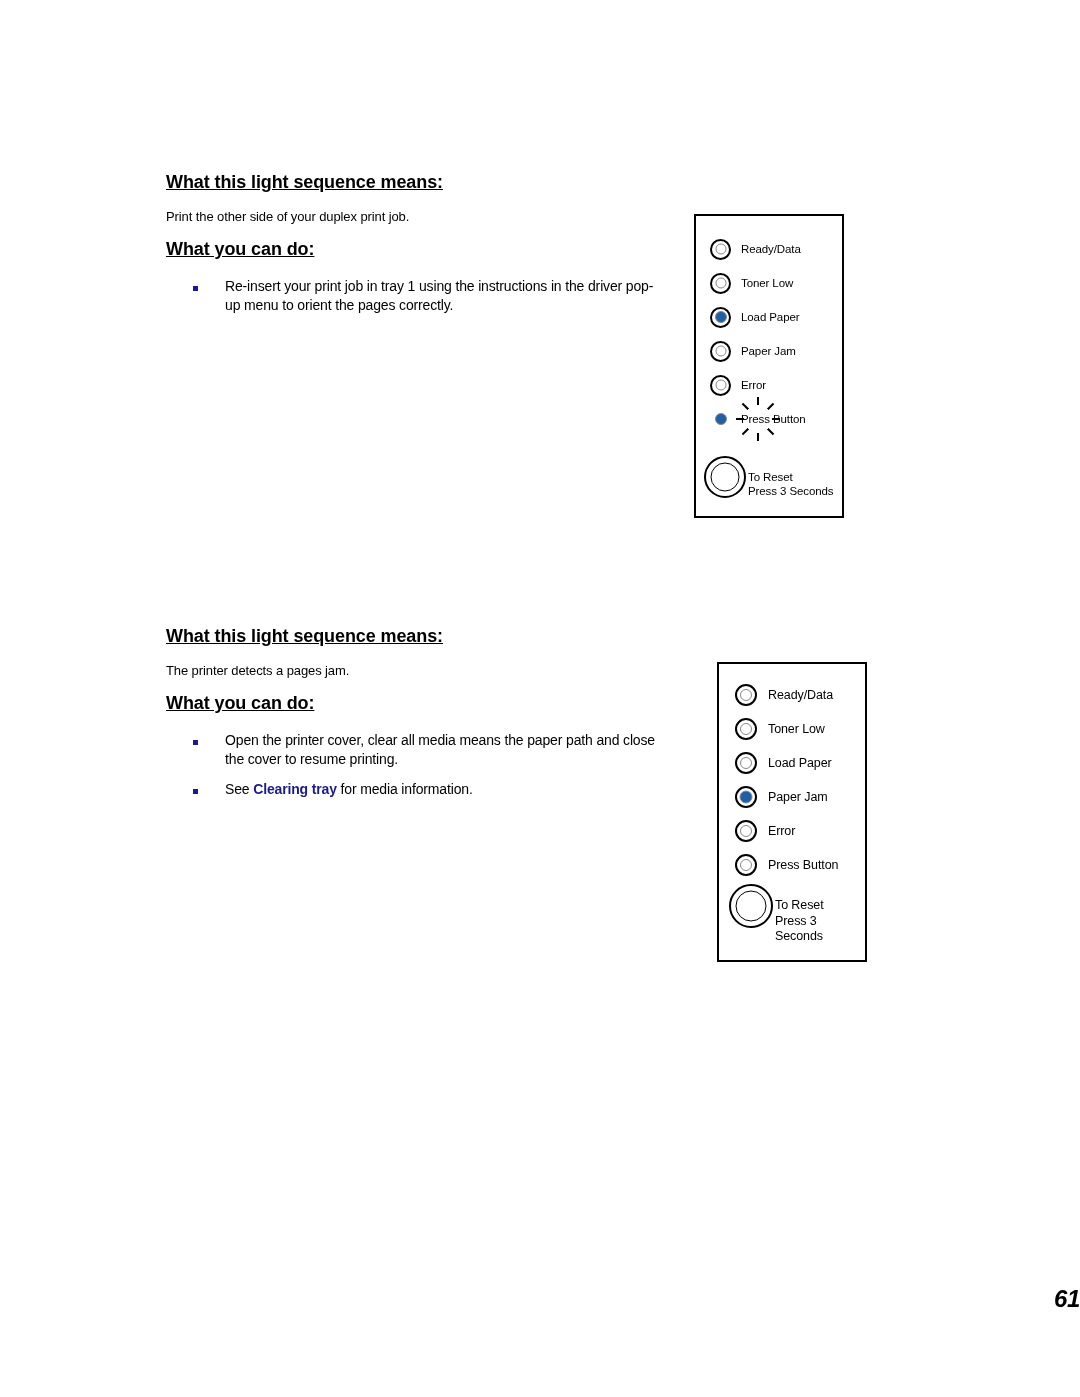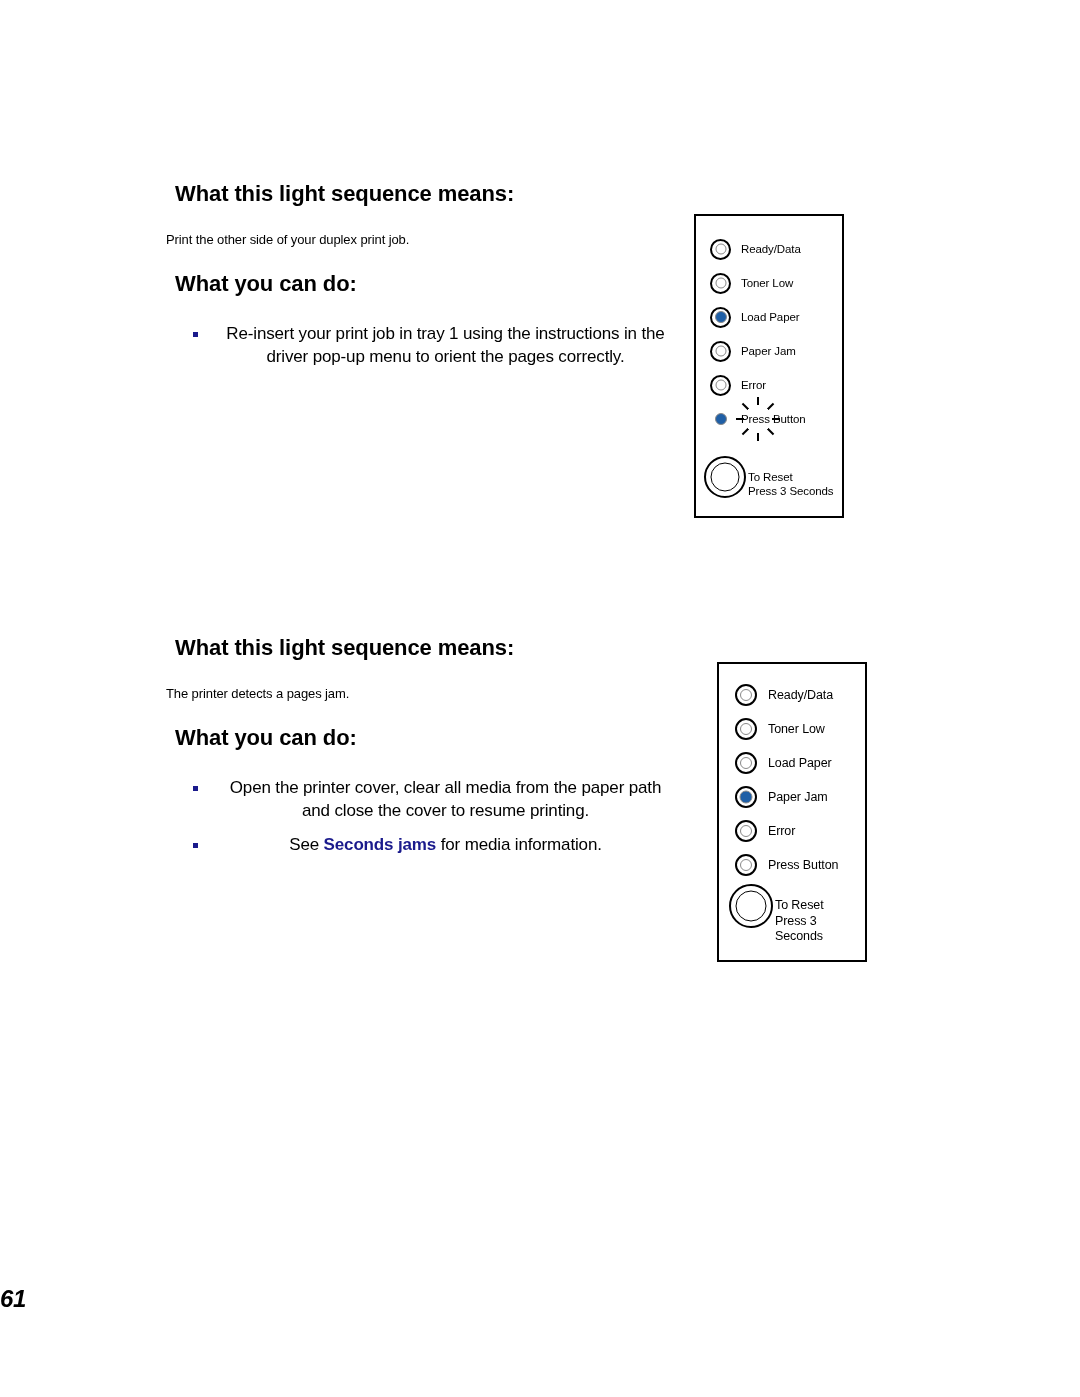--- a/index.html
+++ b/index.html
@@ -20,45 +20,45 @@
     position: absolute;
     inset: 0;
   }
 
   
   .section { position: absolute; left: 166px; width: 500px; }
   .sec1 { top: 172px; }
   .sec2 { top: 626px; }
 
   .heading {
-    font-size: 22px;
+    font-size: 18px;
     font-weight: bold;
     letter-spacing: -0.1px;
     line-height: 1.22;
-    margin: 9px;
+    margin: 0;
+    text-decoration: underline;
   }
   .para {
     font-size: 13px;
     line-height: 1.25;
     margin: 0;
     letter-spacing: -0.1px;
   }
   .gap-a { height: 15px; }
   .gap-b { height: 14px; }
   .gap-c { height: 16px; }
 
   .bullets { margin: 0; padding: 0; list-style: none; }
   .bullet-row {
     position: relative;
     padding-left: 59px;
-    font-size: 17px;
+    font-size: 14px;
     line-height: 1.33;
     letter-spacing: -0.15px;
     margin-bottom: 12px;
-    text-align: center;
   }
   .bullet-row:last-child { margin-bottom: 0; }
   .bullet-dot {
     position: absolute;
     left: 27px;
     top: 9px;
     width: 5px;
     height: 5px;
     background: #1a1a8c;
   }
@@ -191,21 +191,21 @@
   .reset-text { line-height: 1.22; letter-spacing: -0.1px; }
   #panel-1 .reset-text { font-size: 11.5px; margin-left: 2px; padding-top: 14px; }
   #panel-2 .reset-text { font-size: 12.5px; margin-left: 2px; padding-top: 14px; }
 
   
   .page-number {
     position: absolute;
     left: 0;
     right: 0;
     top: 1285px;
-    text-align: left;
+    text-align: right;
     font-size: 24px;
     font-weight: bold;
     font-style: italic;
     letter-spacing: -0.4px;
   }
 </style>
 </head>
 <body>
 
 <div class="page">
@@ -290,25 +290,25 @@
   <div class="section sec2">
     <p class="heading">What this light sequence means:</p>
     <div class="gap-a"></div>
     <p class="para">The printer detects a pages jam.</p>
     <div class="gap-b"></div>
     <p class="heading">What you can do:</p>
     <div class="gap-c"></div>
     <ul class="bullets">
       <li class="bullet-row">
         <span class="bullet-dot"></span>
-        <span>Open the printer cover, clear all media from the paper path and close the cover to resume printing.</span>
+        <span>Open the printer cover, clear all media means the paper path and close the cover to resume printing.</span>
       </li>
       <li class="bullet-row">
         <span class="bullet-dot"></span>
-        <span>See </span><span class="link">Seconds jams</span><span> for media information.</span>
+        <span>See </span><span class="link">Clearing tray</span><span> for media information.</span>
       </li>
     </ul>
   </div>
 
   <div class="panel" id="panel-2">
     <div class="led-list">
 
       <div class="led-row">
         <span class="led">
           <span class="led-inner"></span>

